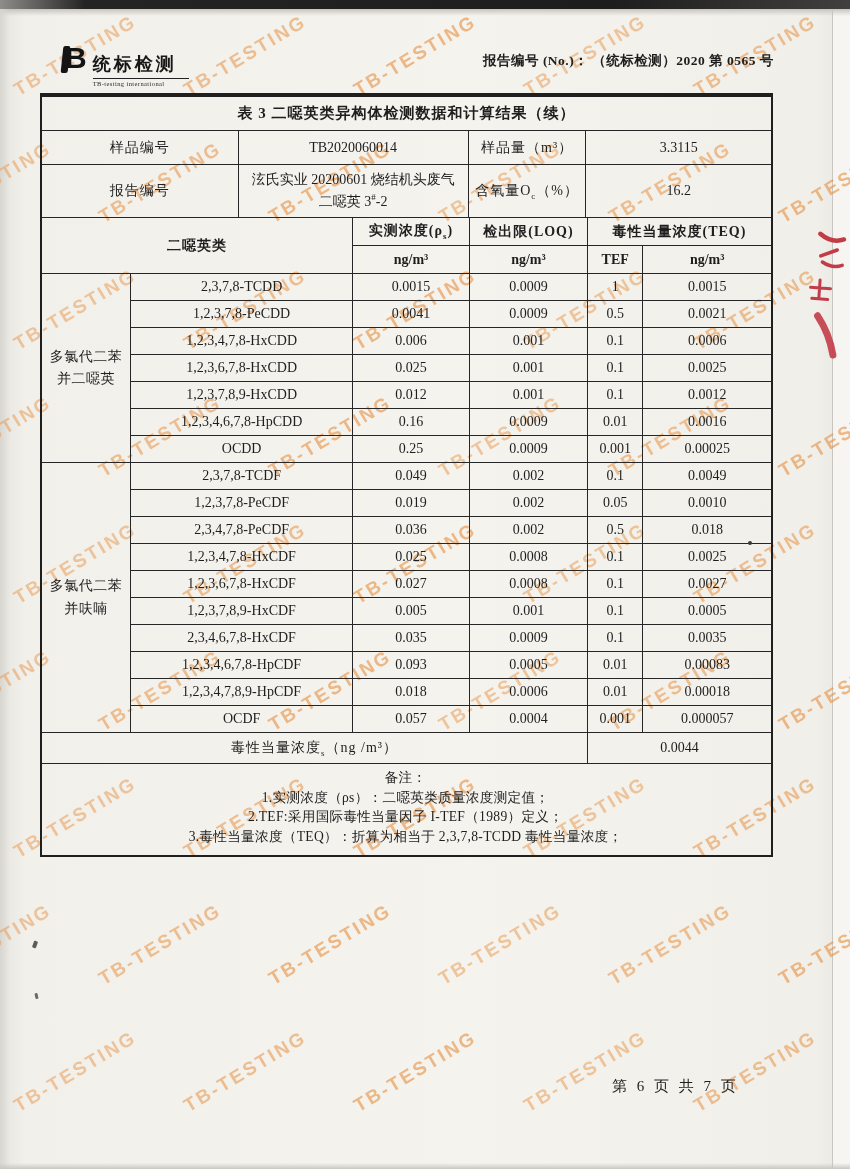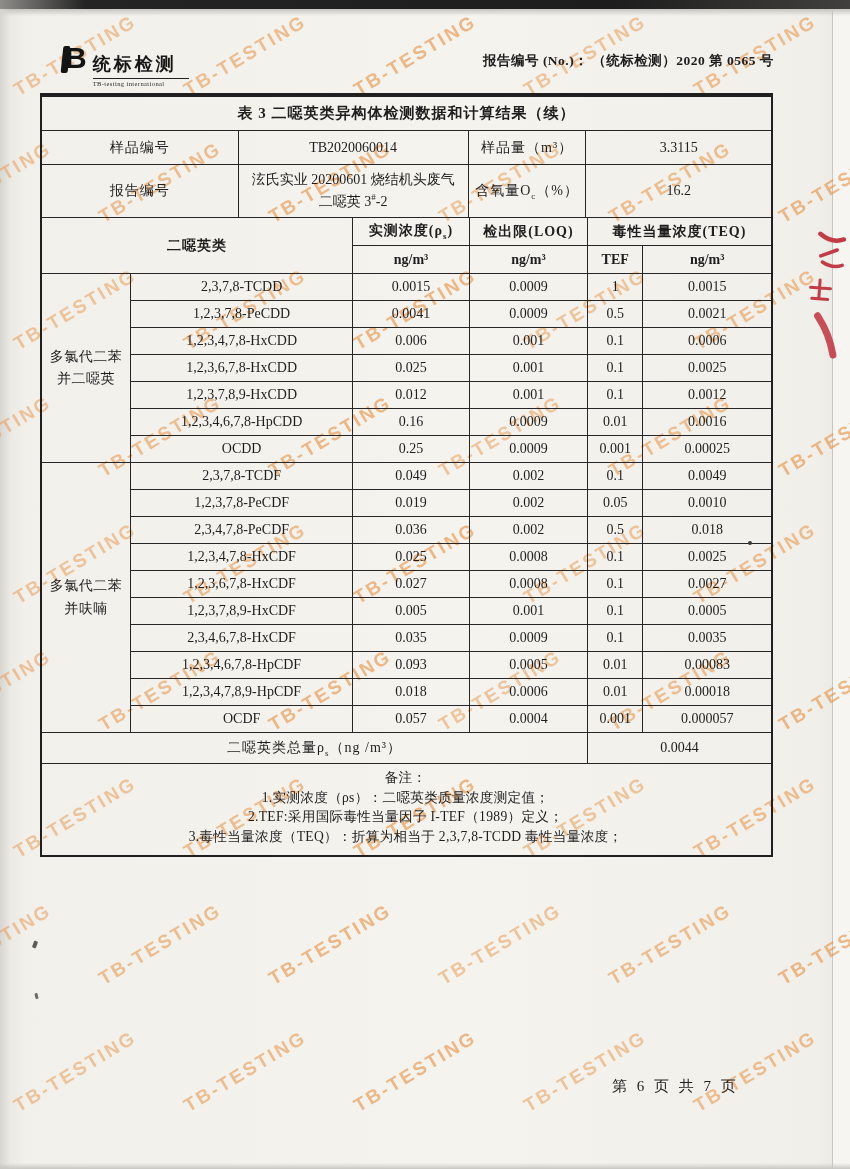--- a/index.html
+++ b/index.html
@@ -321,21 +321,21 @@
         </tbody>
     </table>
 
     <table class="sec">
       <colgroup>
           <col style="width:541px">
           <col style="width:182px">
         </colgroup>
       <tbody>
           <tr class="h30">
-        <td class="lab"><span>二噁英类总量ρ</span><sub>s</sub><span>（ng /m³）</span></td>
+        <td class="lab"><span>毒性当量浓度</span><sub>s</sub><span>（ng /m³）</span></td>
         <td class="num">0.0044</td>
       </tr>
     </tbody>
       </table>
 
     <div class="notes" id="notes">
         <div>备注：</div>
         <div>1.实测浓度（ρs）：二噁英类质量浓度测定值；</div>
         <div>2.TEF:采用国际毒性当量因子 I-TEF（1989）定义；</div>
         <div>3.毒性当量浓度（TEQ）：折算为相当于 2,3,7,8-TCDD 毒性当量浓度；</div>

